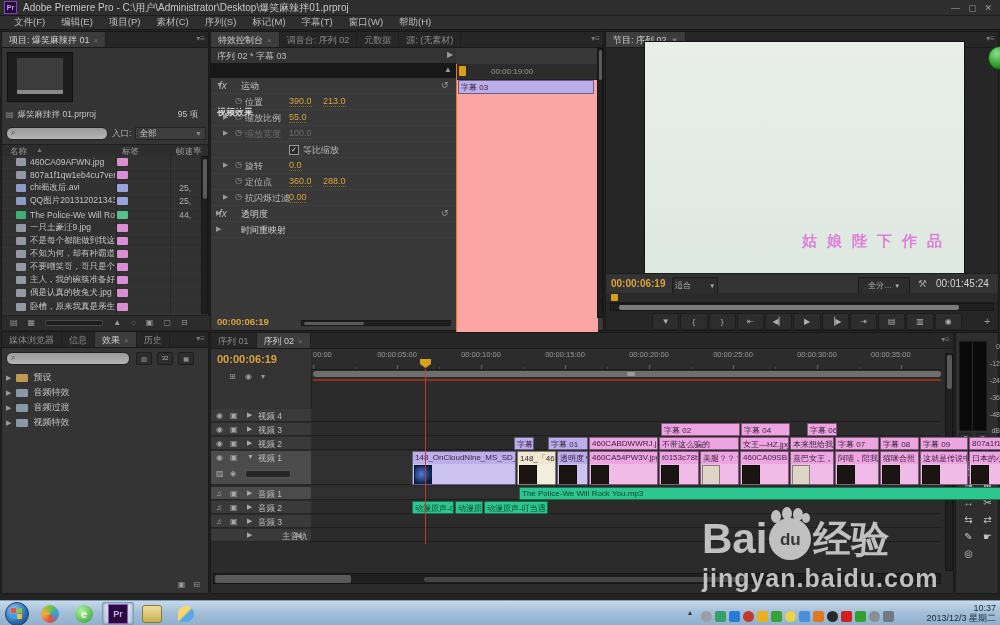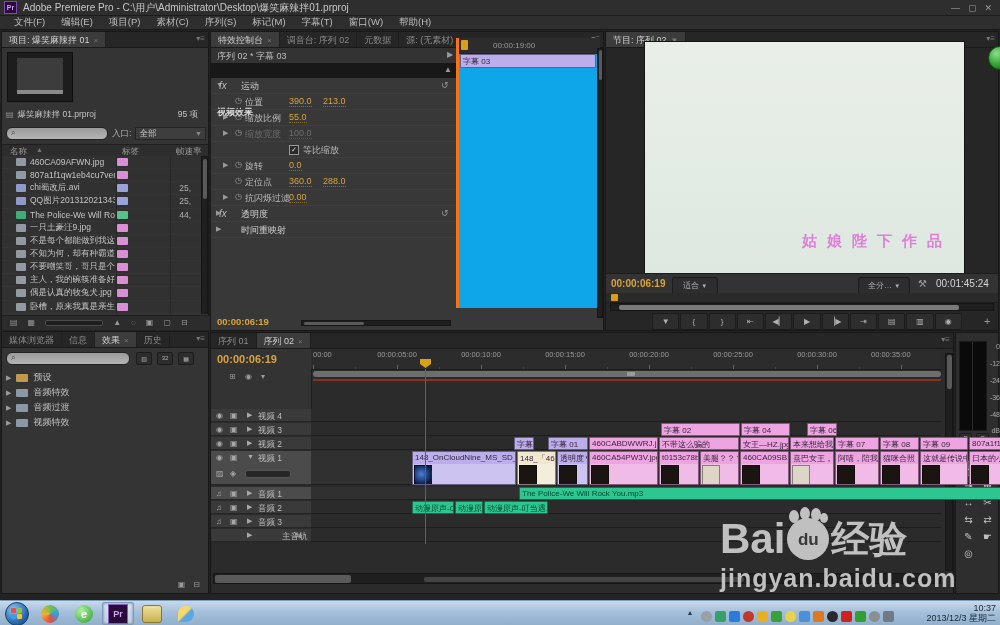--- a/index.html
+++ b/index.html
@@ -61,21 +61,21 @@
   
   .tbtn{width:26px;height:15px;background:#2d2d2d;border:1px solid #1c1c1c;border-radius:2px;color:#b0b0b0;font-size:8px;display:flex;align-items:center;justify-content:center;}
   .tool{width:17px;height:15px;display:flex;align-items:center;justify-content:center;color:#c0c0c0;font-size:10px;border-radius:2px;}
   .tool.active{background:#555;border:1px solid #777;box-sizing:border-box;}
   
   #taskbar{position:absolute;left:0;top:600px;width:1000px;height:25px;background:linear-gradient(#c8daec,#a4bfd9 45%,#90aecb);border-top:1px solid #7e9cb8;}
   .tapp{position:absolute;top:1px;width:32px;height:23px;border-radius:2px;display:flex;align-items:center;justify-content:center;}
   .tapp.active{background:rgba(255,255,255,.42);box-shadow:inset 0 0 3px rgba(30,60,90,.6);border:1px solid #7e9ab6;box-sizing:border-box;}
   .tray-i{width:11px;height:11px;border-radius:2px;display:inline-block;margin-left:3px;vertical-align:middle;}
   
-  #watermark{position:absolute;left:720px;top:518px;width:256px;height:82px;z-index:40;color:#c9c9c9;opacity:.95;}
+  #watermark{position:absolute;left:702px;top:518px;width:256px;height:82px;z-index:40;color:#c9c9c9;opacity:.95;}
   .paw{position:relative;width:42px;height:42px;background:#c9c9c9;border-radius:50%;display:inline-block;}
   .paw .t{position:absolute;width:10px;height:13px;background:#c9c9c9;border-radius:50%;top:-8px;}
   .paw .du{position:absolute;left:0;right:0;top:12px;text-align:center;font-weight:bold;font-size:17px;color:#3a3a3a;}
   .scroll-track{background:#1f1f1f;border:1px solid #161616;box-sizing:border-box;}
   .scroll-handle{background:#5a5a5a;border-radius:2px;}
 </style>
 </head>
 <body>
 
 <div id="screen">
@@ -364,21 +364,21 @@
           <div class="fx">fx</div>
           <div class="lb" style="left: 30px; color: rgb(208, 208, 208);">透明度</div>
           <div class="rst">↺</div>
         </div>
         <div class="ecrow">
           <div class="a">▶</div>
           <div class="lb" style="left: 30px; color: rgb(208, 208, 208);">时间重映射</div>
         </div>
       </div>
 
-    <div class="abs" style="left:245px;top:6px;width:141px;height:270px;background:#0ea5e9;border-left:3px solid #f97316;">
+    <div class="abs" style="left:245px;top:32px;width:141px;height:270px;background:#fca5a5;border-left:1px solid #f97316;">
       <div class="abs" style="left:0;top:0;width:141px;height:15px;background:#2c2c2c;border-bottom:1px solid #222;">
         <span class="abs" style="left:34px;top:3px;font-size:8px;color:#9a9a9a;">00:00:19:00</span>
         <span class="abs" style="left:2px;top:2px;width:7px;height:10px;background:#d8a018;border-radius:1px;"></span>
       </div>
       <div class="abs clip c-lav" style="left:1px;top:16px;width:136px;height:14px;">
         <span class="lbl">字幕 03</span>
       </div>
     </div>
     <div class="abs scroll-track" style="left:386px;top:16px;width:6px;height:270px;">
         <div class="scroll-handle" style="position:absolute;left:1px;top:1px;width:3px;height:30px;"></div>
@@ -396,21 +396,21 @@
           <span class="x">▼</span>
         </div>
       <div class="pmenu">▾≡</div>
     </div>
     <div class="abs" style="left:38px;top:9px;width:319px;height:231px;background:linear-gradient(#e9efe8,#dde8e1);border:1px solid #141414;">
       <div class="abs" style="right:12px;bottom:22px;font-size:15px;font-weight:bold;letter-spacing:10px;color:#e07fd8;">姑娘陛下作品</div>
     </div>
     <div class="abs" style="left:382px;top:14px;width:22px;height:22px;border-radius:50%;background:radial-gradient(circle at 35% 30%,#8ae08a,#1a8a1a 70%);border:1px solid #0a5a0a;"></div>
     <div class="abs" style="left:0;top:241px;width:392px;height:20px;background:#333;border-top:1px solid #1c1c1c;">
       <span class="abs" style="left:5px;top:4px;font-size:10px;font-weight:bold;color:#d9a43c;">00:00:06:19</span>
-      <div class="abs tbtn" style="left:66px;top:3px;width:44px;"><span>适合</span>&nbsp;<span style="font-size:6px;">▼</span></div>
+      <div class="abs tbtn" style="left:66px;top:3px;width:44px;gap:8px;"><span>适合</span>&nbsp;<span style="font-size:6px;">▼</span></div>
       <div class="abs tbtn" style="left:252px;top:3px;width:50px;"><span>全分…</span>&nbsp;<span style="font-size:6px;">▼</span></div>
       <span class="abs ico" style="left:312px;top:5px;font-size:10px;">⚒</span>
       <span class="abs" style="left:330px;top:4px;font-size:10px;color:#d6d6d6;">00:01:45:24</span>
     </div>
     <div class="abs" style="left:0;top:261px;width:392px;height:9px;background:#2a2a2a;border-bottom:1px solid #1e1e1e;">
       <span class="abs" style="left:5px;top:1px;width:7px;height:7px;background:#d8a018;border-radius:1px;"></span>
     </div>
     <div class="abs scroll-track" style="left:4px;top:271px;width:384px;height:8px;">
       <div class="scroll-handle" style="position:absolute;left:8px;top:1px;width:340px;height:5px;background:#7a7a7a;"></div>
     </div>

